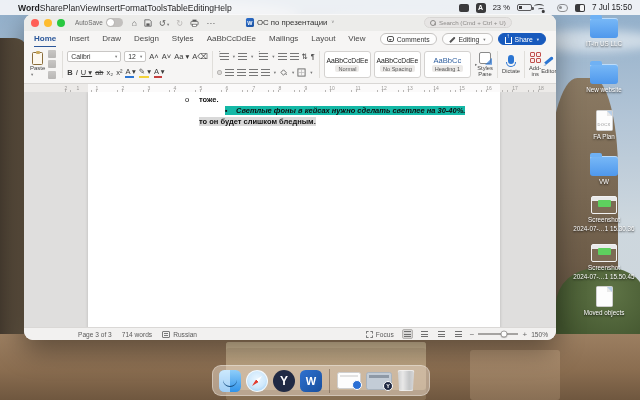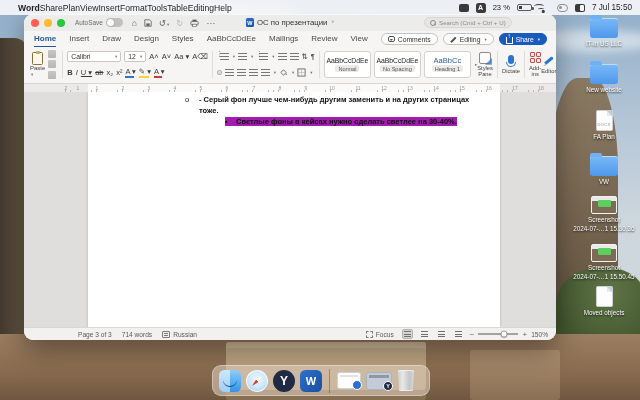--- a/index.html
+++ b/index.html
@@ -183,21 +183,21 @@
   .ruler .ticks { position:absolute; left:36px; right:4px; bottom:0; height:2.5px;
     background:repeating-linear-gradient(90deg,#b9b7b5 0 0.5px,transparent 0.5px 5.2px); }
   .rnum { position:absolute; top:0.5px; transform:translateX(-50%); }
 
   
   .docarea { flex:1 1 auto; background:#dfdedd; position:relative; overflow:hidden; }
   .page { position:absolute; left:64px; top:0; width:412px; height:260px; background:#fff; box-shadow:0 0 3px rgba(0,0,0,.18); }
   .doctext { position:absolute; left:111px; top:2px; font-size:7.5px; font-weight:700; color:#101010; line-height:11px; white-space:nowrap; }
   .docline { position:relative; }
   .b-o { position:absolute; left:-14px; top:0; font-weight:400; }
-  .hl-green { background:#a21caf; }
+  .hl-green { background:#14b8a6;font-style:italic; }
   .hl-gray { background:#d9d9d9; }
   .indent { margin-left:26px; }
 
   
   .statusbar { height:13px; background:#f2f1f0; border-top:1px solid #dad8d6; display:flex; align-items:center;
     font-size:6.6px; color:#5a5a5a; padding:0 8px 0 54px; flex:0 0 auto; }
   .sb-item { margin-right:10px; white-space:nowrap; display:flex; align-items:center; gap:3px;}
   .proof-ic { width:8px; height:7px; border:1px solid #7a7a7a; border-radius:1px; position:relative;}
   .proof-ic::before { content:""; position:absolute; left:1px; top:1.5px; right:1px; height:1px; background:#7a7a7a; box-shadow:0 2px 0 #7a7a7a;}
   .sb-right { margin-left:auto; display:flex; align-items:center; gap:6px; }
@@ -323,21 +323,21 @@
   </div>
 
   <div class="tabrow">
     <span class="tab active">Home</span>
     <span class="tab">Insert</span>
     <span class="tab">Draw</span>
     <span class="tab">Design</span>
     <span class="tab">Styles</span>
     <span class="tab">AaBbCcDdEe</span>
     <span class="tab">Mailings</span>
-    <span class="tab">Review</span>
+    <span class="tab">Layout</span>
     <span class="tab">View</span>
     <span class="tabrow-right">
       <span class="pill">
         <span class="bubble"></span>
         <span>Comments</span>
       </span>
       <span class="pill">
         <span class="pencil"></span>
         <span>Editing</span>
           <span class="chev">▾</span>
@@ -487,24 +487,24 @@
     <span class="rnum" style="left:465px">16</span>
     <span class="rnum" style="left:491px">17</span>
     <span class="rnum" style="left:517px">18</span>
   </div>
 
   <div class="docarea">
     <div class="page">
       <div class="doctext">
         <div class="docline">
           <span class="b-o">o</span>
-          <span>- Серый фон лучше чем-нибудь другим заменить и на других страницах</span>
         </div>
         <div class="docline">тоже.</div>
         <div class="docline indent"><span class="hl-green">▪&nbsp;&nbsp;&nbsp;&nbsp;Светлые фоны в кейсах нужно сделать светлее на 30-40%.</span></div>
+        <div class="docline"><span class="hl-gray">то он будет слишком бледным.</span></div>
       </div>
     </div>
   </div>
 
   <div class="statusbar">
     <span class="sb-item">Page 3 of 3</span>
     <span class="sb-item">714 words</span>
     <span class="sb-item">
         <span class="proof-ic"></span>
       <span>Russian</span>

